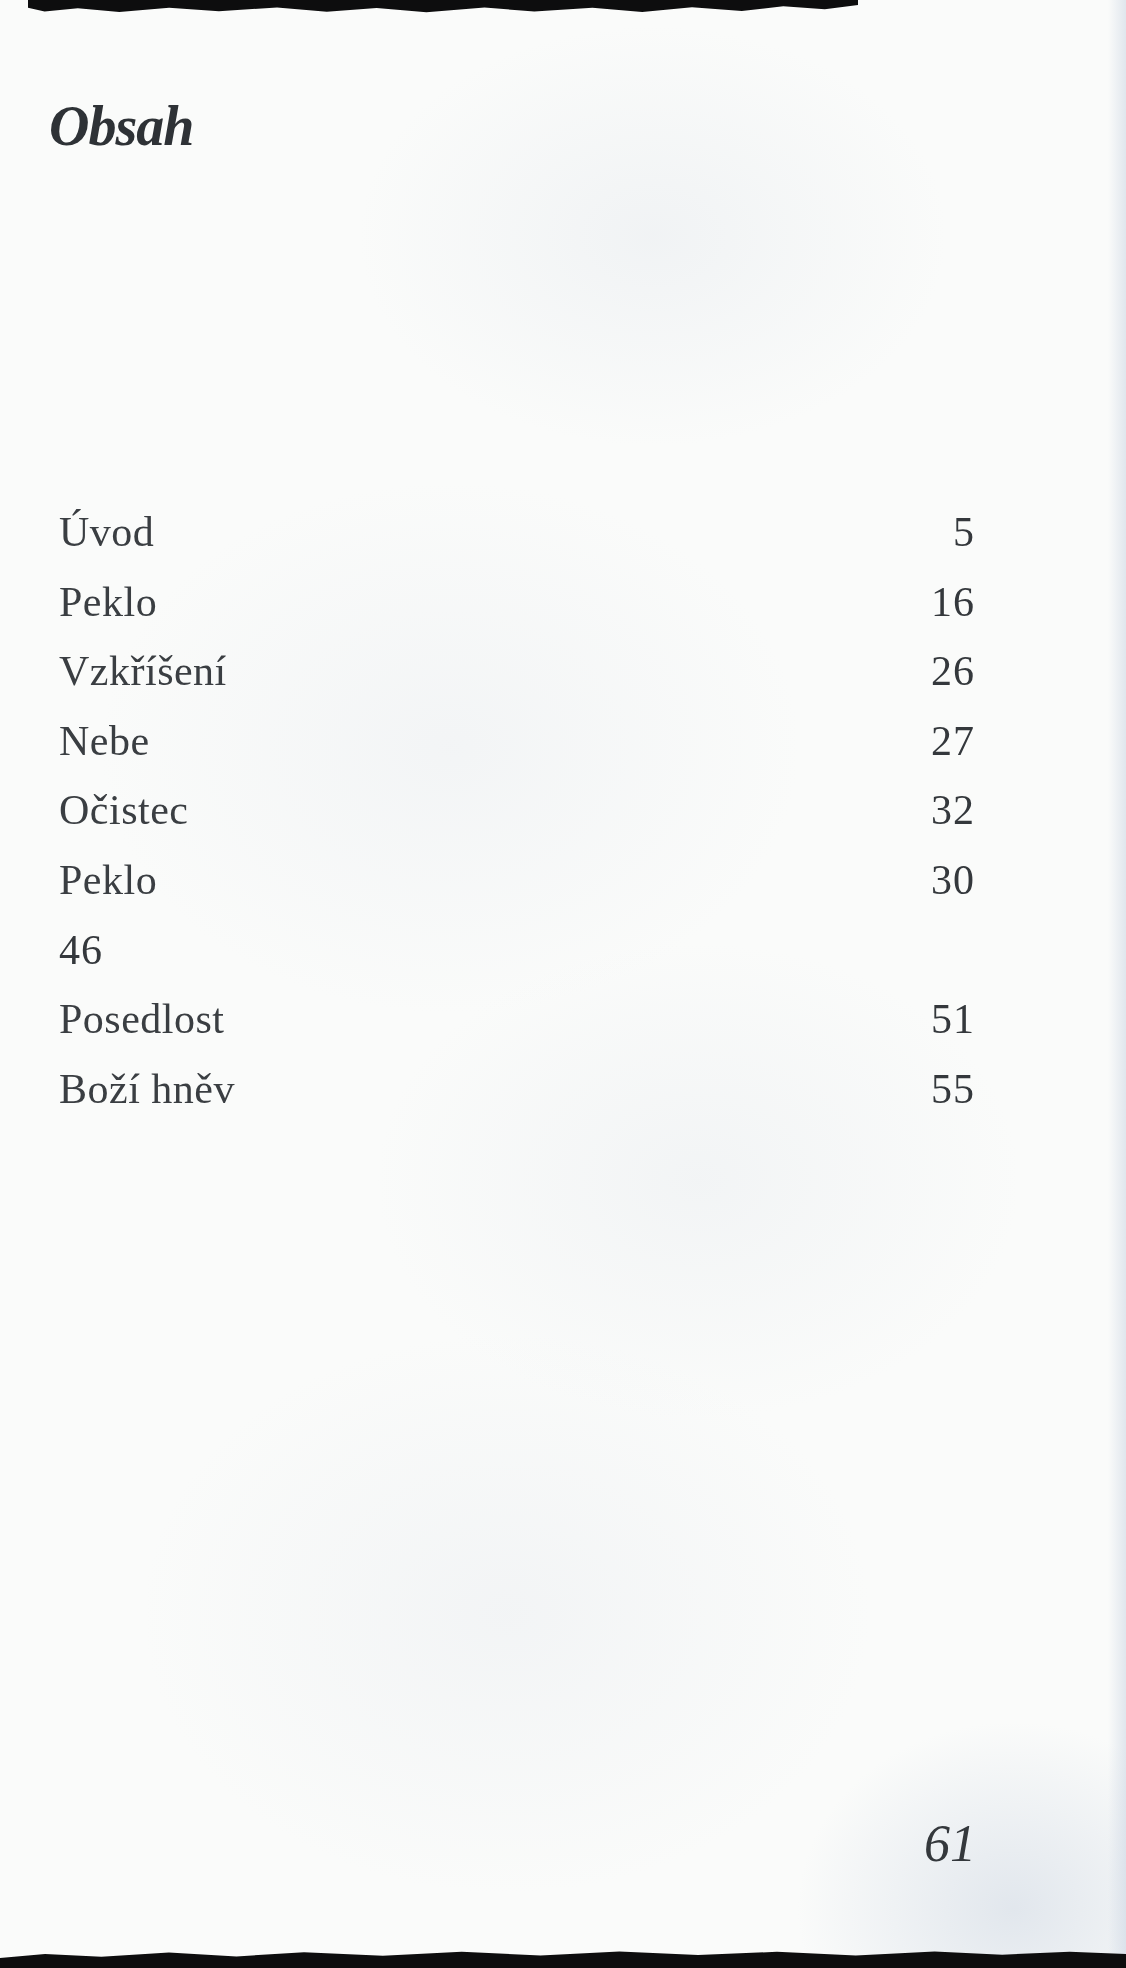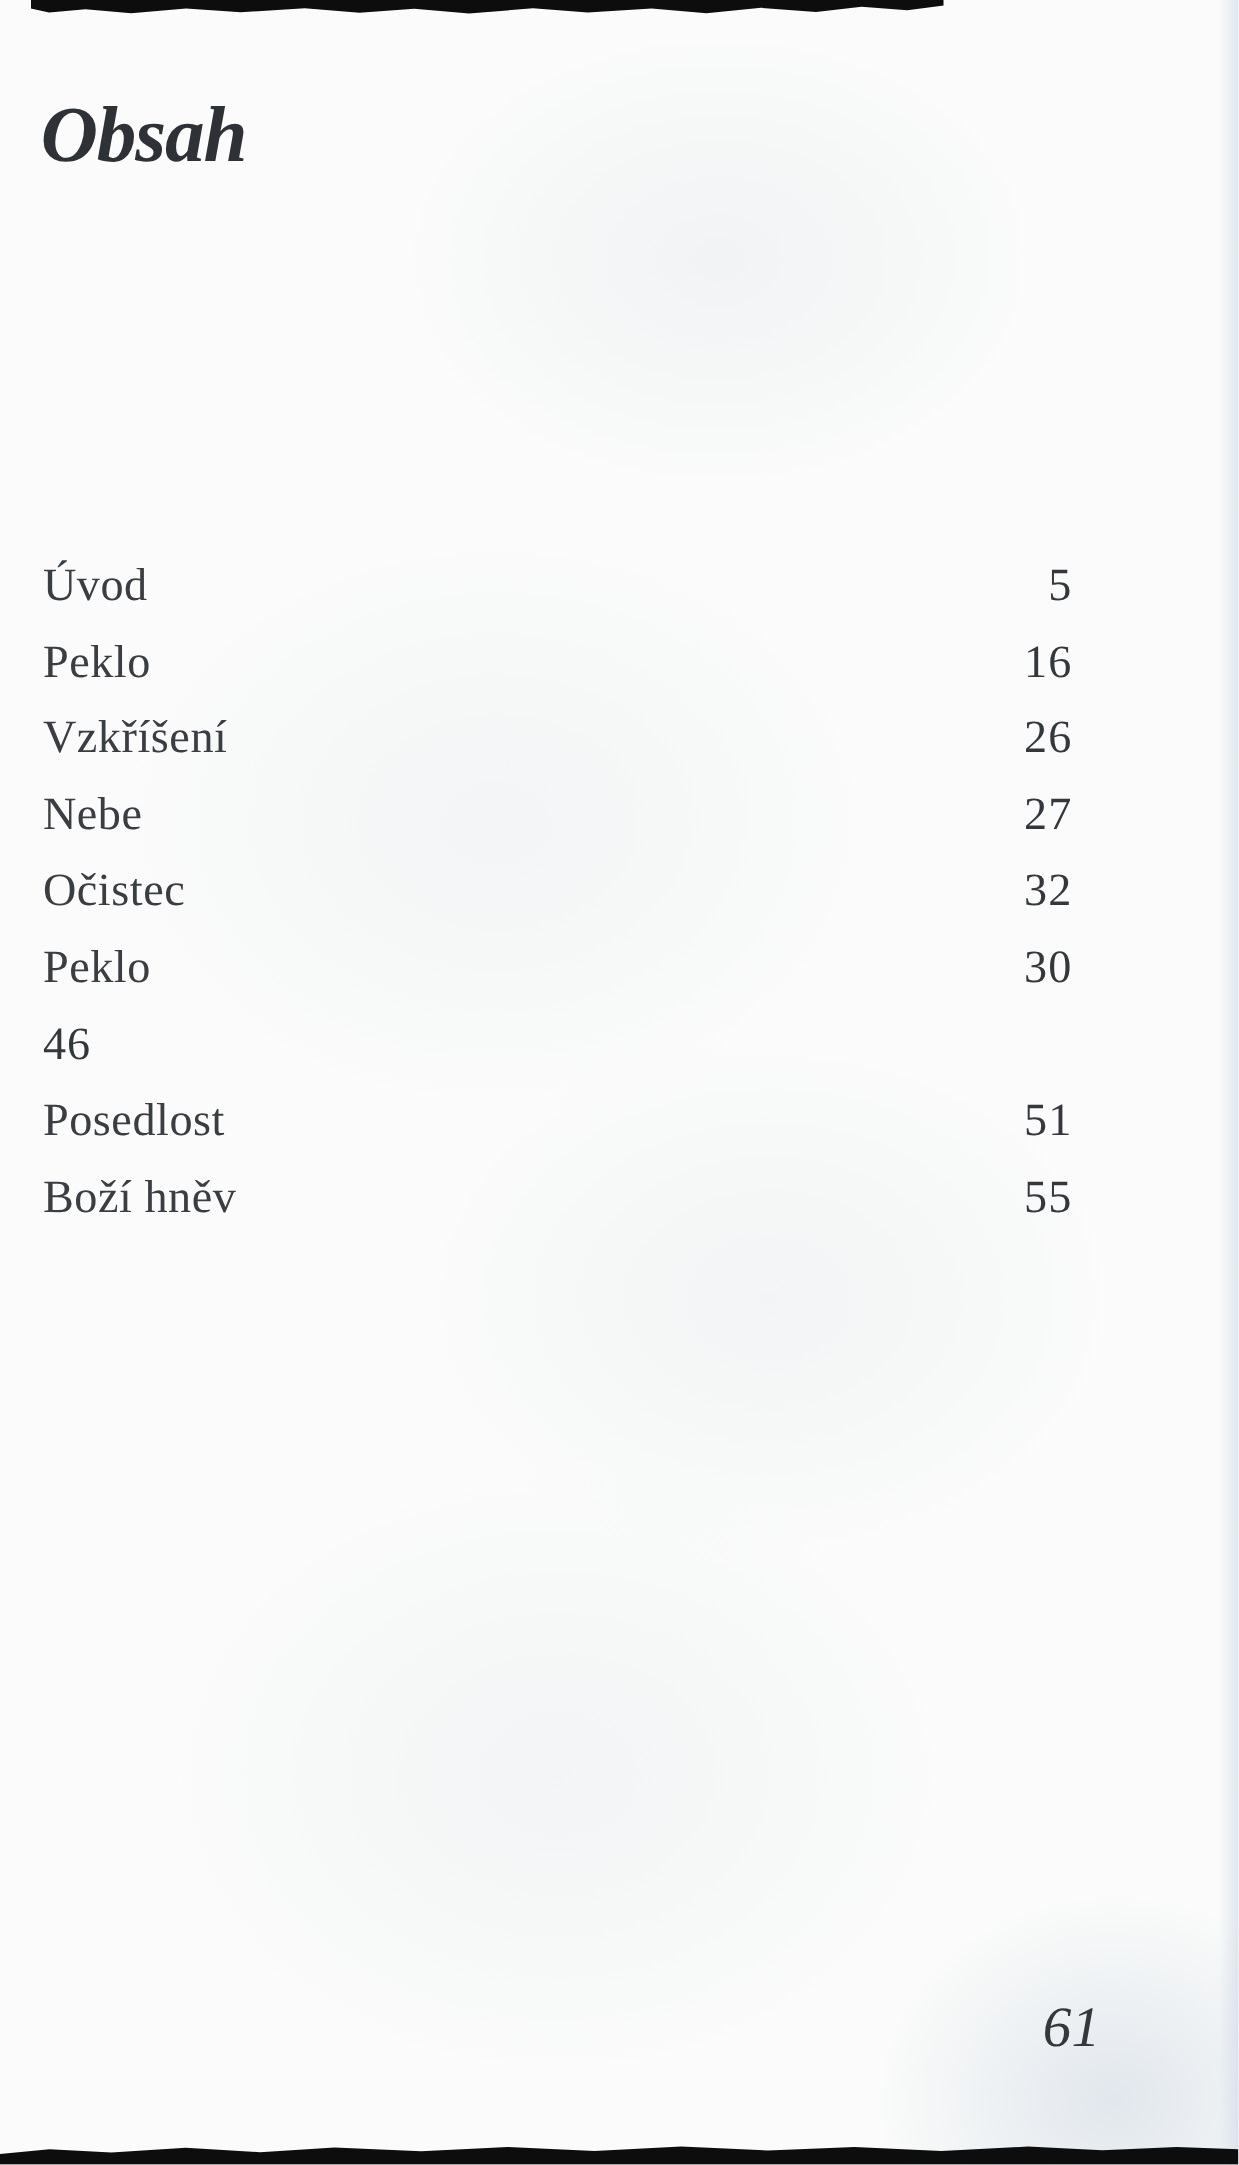--- a/index.html
+++ b/index.html
@@ -43,22 +43,22 @@
   
   .edge-shade {
     position: absolute; top: 0; right: 0; bottom: 0; width: 18px;
     background: linear-gradient(to right, rgba(203,213,227,0), rgba(203,213,227,0.55));
     pointer-events: none;
   }
   .title {
     position: absolute;
     left: 37px;
     top: 86px;
-    margin: 0;
-    font-size: 72px;
+    margin: 12px;
+    font-size: 56px;
     line-height: 1;
     font-weight: bold;
     font-style: italic;
     letter-spacing: -1px;
     color: #2e3236;
   }
   .toc {
     position: absolute;
     left: 39px;
     top: 498px;
@@ -66,36 +66,36 @@
   }
   .toc-row {
     display: flex;
     justify-content: space-between;
     align-items: baseline;
     height: 69.6px;
     line-height: 69.6px;
     font-size: 42px;
     color: #3a3e42;
     white-space: nowrap;
+    margin-left: 20px;
   }
   .toc-label { letter-spacing: 0.5px; }
   .toc-page {
     color: #34383c;
     letter-spacing: 1px;
     font-feature-settings: "onum"; 
   }
   .folio {
     position: absolute;
     left: 924px;
     top: 1818px;
     font-size: 52px;
     line-height: 1;
     font-style: italic;
     color: #34383c;
-    margin-left: 24px;
   }
 </style>
 </head>
 <body>
 
 <div class="scan-page">
 
   <div class="scan-bar top"></div>
 
   <h1 class="title">Obsah</h1>

